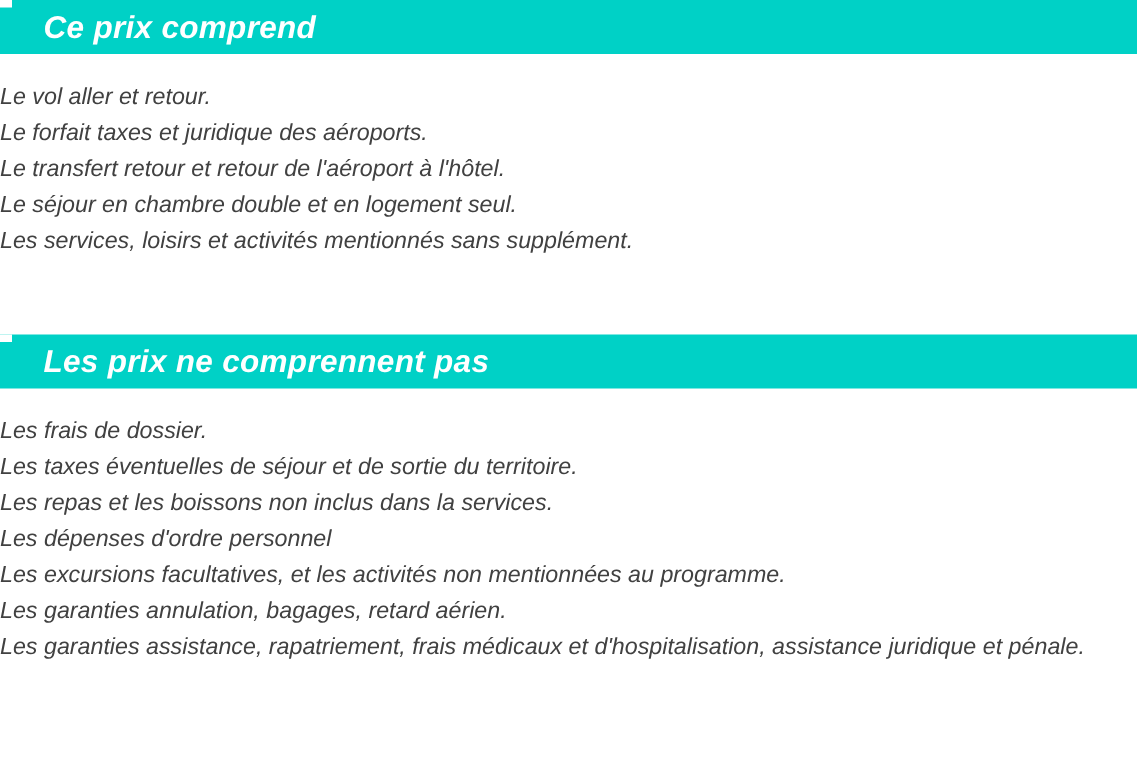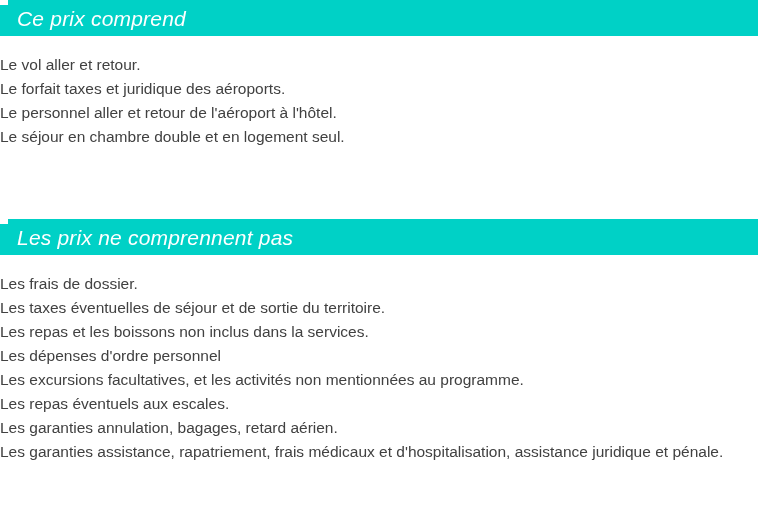--- a/index.html
+++ b/index.html
@@ -27,67 +27,68 @@
     content: "";
     position: absolute;
     top: 0;
     left: 0;
     width: 8px;
     height: 5px;
     background: #ffffff;
   }
   .section-header h2 {
     margin: 0;
-    padding-left: 17px;
+    padding-left: 29px;
     line-height: 37px;
     font-size: 21px;
     font-style: italic;
-    font-weight: 400;
+    font-weight: 700;
     color: var(--header-text);
     letter-spacing: 0.2px;
   }
   .items {
     list-style: none;
     margin: 17px 0 0 0;
     padding: 0;
   }
   .items li {
     font-size: 15.5px;
+    font-style: italic;
     line-height: 24px;
     color: var(--body-text);
     white-space: nowrap;
   }
-  .section-excludes { margin-top: 70px; }
+  .section-excludes { margin-top: 50px; }
 </style>
 </head>
 <body>
 
 <div class="page">
 
   <section>
     <header class="section-header">
       <h2>Ce prix comprend</h2>
     </header>
     <ul class="items">
       <li>Le vol aller et retour.</li>
       <li>Le forfait taxes et juridique des aéroports.</li>
-      <li>Le personnel aller et retour de l'aéroport à l'hôtel.</li>
+      <li>Le transfert retour et retour de l'aéroport à l'hôtel.</li>
       <li>Le séjour en chambre double et en logement seul.</li>
+      <li>Les services, loisirs et activités mentionnés sans supplément.</li>
     </ul>
   </section>
 
   <section class="section-excludes">
     <header class="section-header">
       <h2>Les prix ne comprennent pas</h2>
     </header>
     <ul class="items">
       <li>Les frais de dossier.</li>
       <li>Les taxes éventuelles de séjour et de sortie du territoire.</li>
       <li>Les repas et les boissons non inclus dans la services.</li>
       <li>Les dépenses d'ordre personnel</li>
       <li>Les excursions facultatives, et les activités non mentionnées au programme.</li>
-      <li>Les repas éventuels aux escales.</li>
       <li>Les garanties annulation, bagages, retard aérien.</li>
       <li>Les garanties assistance, rapatriement, frais médicaux et d'hospitalisation, assistance juridique et pénale.</li>
     </ul>
   </section>
 
 </div>
 
 </body></html>

